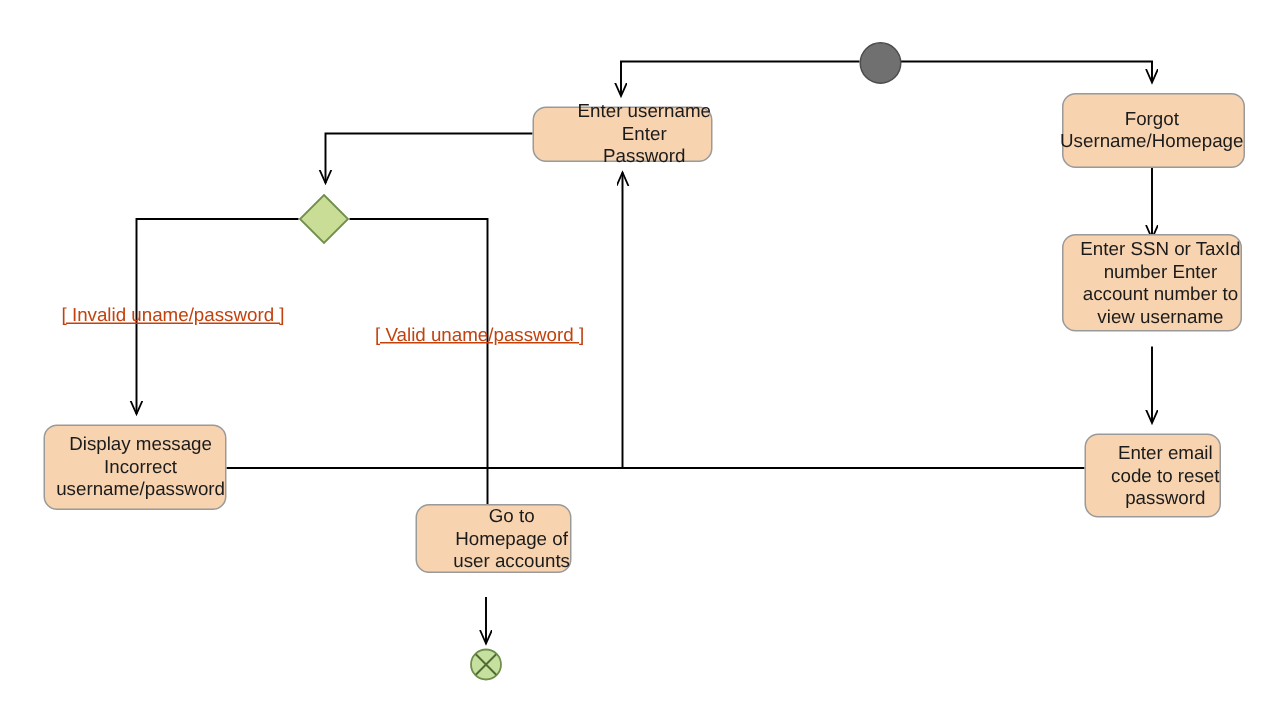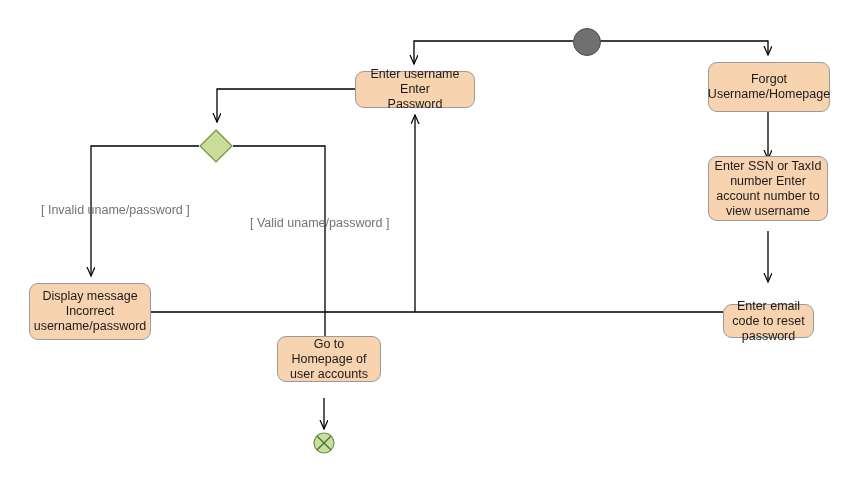--- a/index.html
+++ b/index.html
@@ -25,37 +25,38 @@
     height: 485px;
   }
   .node {
     position: absolute;
     box-sizing: border-box;
     background: #f7d3b0;
     border: 1px solid #9a9a9a;
     border-radius: 9px;
     display: flex;
     align-items: center;
-    justify-content: center;
+    justify-content: flex-end;
     text-align: center;
     color: #1b1b1b;
     font-size: 12.5px;
     line-height: 15px;
     white-space: nowrap;
   }
   .node .label {
     display: block;
     white-space: pre-line;
   }
   .guard {
     position: absolute;
     font-size: 12.5px;
-    color: #737373;
+    color: #c2410c;
     white-space: nowrap;
     background: transparent;
+    text-decoration: underline;
   }
   .start-node {
     position: absolute;
     border-radius: 50%;
     background: #707070;
     border: 1px solid #4d4d4d;
   }
   .end-node {
     position: absolute;
     border-radius: 50%;
@@ -118,21 +119,21 @@
 Username/Homepage</span>
   </div>
 
   <div class="node" style="left:708px; top:156px; width:120px; height:65px;">
     <span class="label">Enter SSN or TaxId
 number Enter
 account number to
 view username</span>
   </div>
 
-  <div class="node" style="left:723px; top:304px; width:91px; height:34px;">
+  <div class="node" style="left:723px; top:289px; width:91px; height:56px;">
     <span class="label">Enter email
 code to reset
 password</span>
   </div>
 
   <div class="node" style="left:29px; top:283px; width:122px; height:57px;">
     <span class="label">Display message
 Incorrect
 username/password</span>
   </div>

